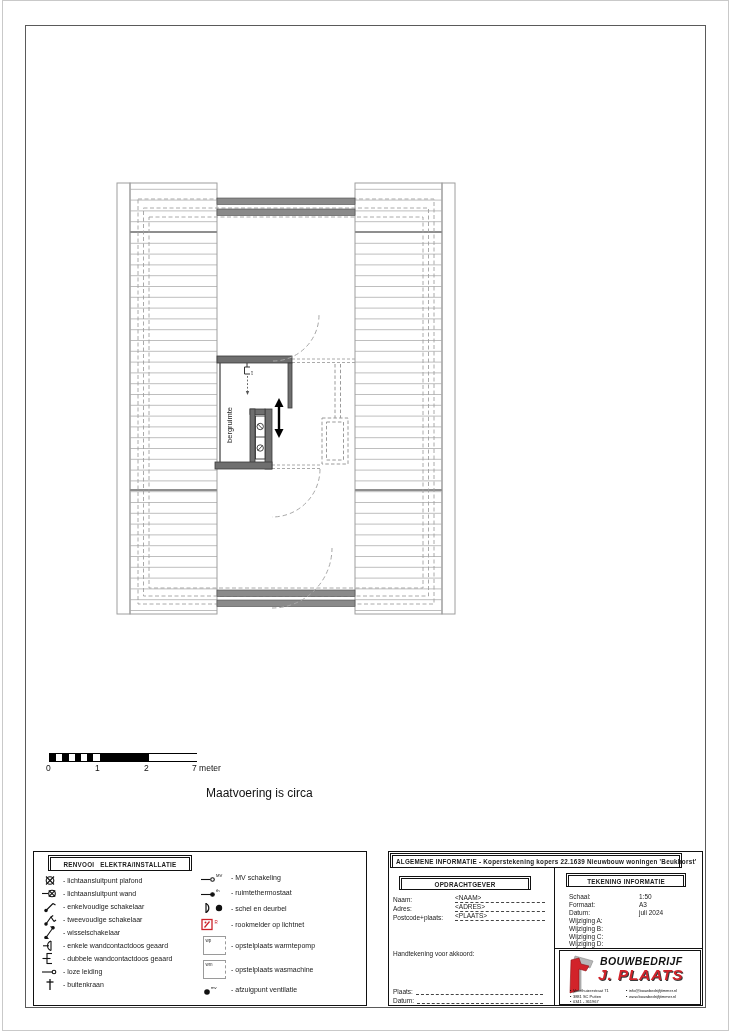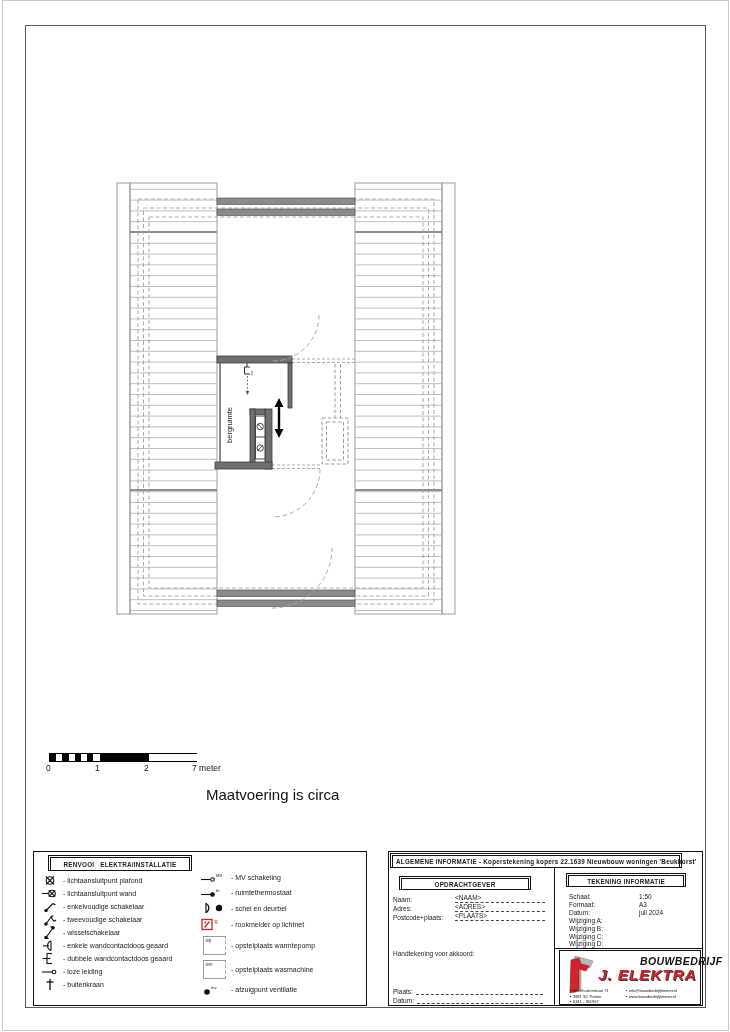--- a/index.html
+++ b/index.html
@@ -15,21 +15,21 @@
   .scalebar span{display:block;height:100%;}
   .sb-b{background:#000;} .sb-w{background:#fff;}
   .sb-s{width:6.2px;flex:none;} .sb-l{width:49.3px;flex:none;}
   .tick{position:absolute;font-size:8.5px;color:#111;}
 
   
   .titlebox{position:absolute;left:50px;top:774px;width:145px;height:41px;border:1.6px solid #1d1d1d;
             text-align:center;box-sizing:border-box;padding-top:1px;}
   .titlebox .l1{font-size:15.5px;letter-spacing:.3px;}
   .titlebox .l2{font-size:14.5px;letter-spacing:.3px;}
-  .note{position:absolute;left:206px;top:786px;font-size:15px;color:#111;}
+  .note{position:absolute;left:206px;top:786px;font-size:12px;color:#111;}
 
   
   .dbox{position:absolute;border:1px solid #111;padding:1px;background:#fff;box-sizing:border-box;}
   .dbox .in{border:1px solid #111;height:100%;display:flex;align-items:center;justify-content:center;
             font-size:6.3px;font-weight:700;letter-spacing:.25px;white-space:pre;}
 
   
   .legendbox{position:absolute;left:33px;top:851px;width:334px;height:155px;border:1px solid #111;box-sizing:border-box;}
   .lcol{position:absolute;}
   .lrow{display:flex;align-items:center;}
@@ -45,21 +45,21 @@
   .fld{position:absolute;display:flex;align-items:flex-end;font-size:6.5px;}
   .fld .flab{width:62px;flex:none;}
   .fld .fval{display:inline-block;width:90px;border-bottom:1px dashed #444;font-size:6.5px;line-height:8px;}
   .trow{position:absolute;display:flex;font-size:6.5px;}
   .trow .flab{width:70px;flex:none;}
   .sigrow{position:absolute;display:flex;align-items:flex-end;font-size:6.5px;width:150px;}
   .sigrow .slab{flex:none;margin-right:3px;}
   .sigrow .sline{flex:1;border-bottom:1px dashed #444;height:7px;}
 
   .logobox{position:absolute;border:1px solid #111;background:#fff;box-sizing:border-box;}
-  .logo-top{position:absolute;left:40px;top:4px;font-size:10.5px;font-weight:700;font-style:italic;color:#111;letter-spacing:.4px;margin-left:40px;}
+  .logo-top{position:absolute;left:40px;top:4px;font-size:10.5px;font-weight:700;font-style:italic;color:#111;letter-spacing:.4px;}
   .logo-bottom{position:absolute;left:38px;top:15px;font-size:15.5px;font-weight:700;font-style:italic;
                letter-spacing:.8px;text-shadow:1px 1px 0 #3a3a3a;}
   .contact{position:absolute;font-size:4px;line-height:5.5px;color:#111;white-space:nowrap;}
   .contact div::before{content:"▪";margin-right:1.5px;font-size:4px;}
 </style>
 </head>
 <body>
 
 <div class="sheet">
   <div class="paper-edge"></div>
@@ -429,21 +429,21 @@
       <span class="flab">Wijziging D:</span>
       <span></span>
     </div>
 
     <div class="logobox" style="left:170px;top:98px;width:142px;height:55px;">
       <svg class="abs" style="left:5px;top:3px;" width="32" height="42" viewBox="0 0 32 42">
         <polygon points="10,2 28,7 25,14 16,11 16,36 8,39 8,9" fill="#b8b8b8" stroke="#8a8a8a" stroke-width="0.6"></polygon>
         <polygon points="6,6 14,4 16,10 24,12 21,17 14,15 14,36 5,39" fill="#d2232a" stroke="#8c1218" stroke-width="0.6"></polygon>
       </svg>
       <div class="logo-top">BOUWBEDRIJF</div>
-      <div class="logo-bottom" style="color:#d2232a;">J. ELEKTRA</div>
+      <div class="logo-bottom" style="color:#d2232a;">J. PLAATS</div>
       <div class="contact" style="left:10px;top:37px;">
         <div>Voorthuizerstraat 71</div>
         <div>3881 SC Putten</div>
         <div>0341 - 361967</div>
       </div>
       <div class="contact" style="left:66px;top:37px;">
         <div>info@bouwbedrijfjtimmer.nl</div>
         <div>www.bouwbedrijfjtimmer.nl</div>
       </div>
     </div>

